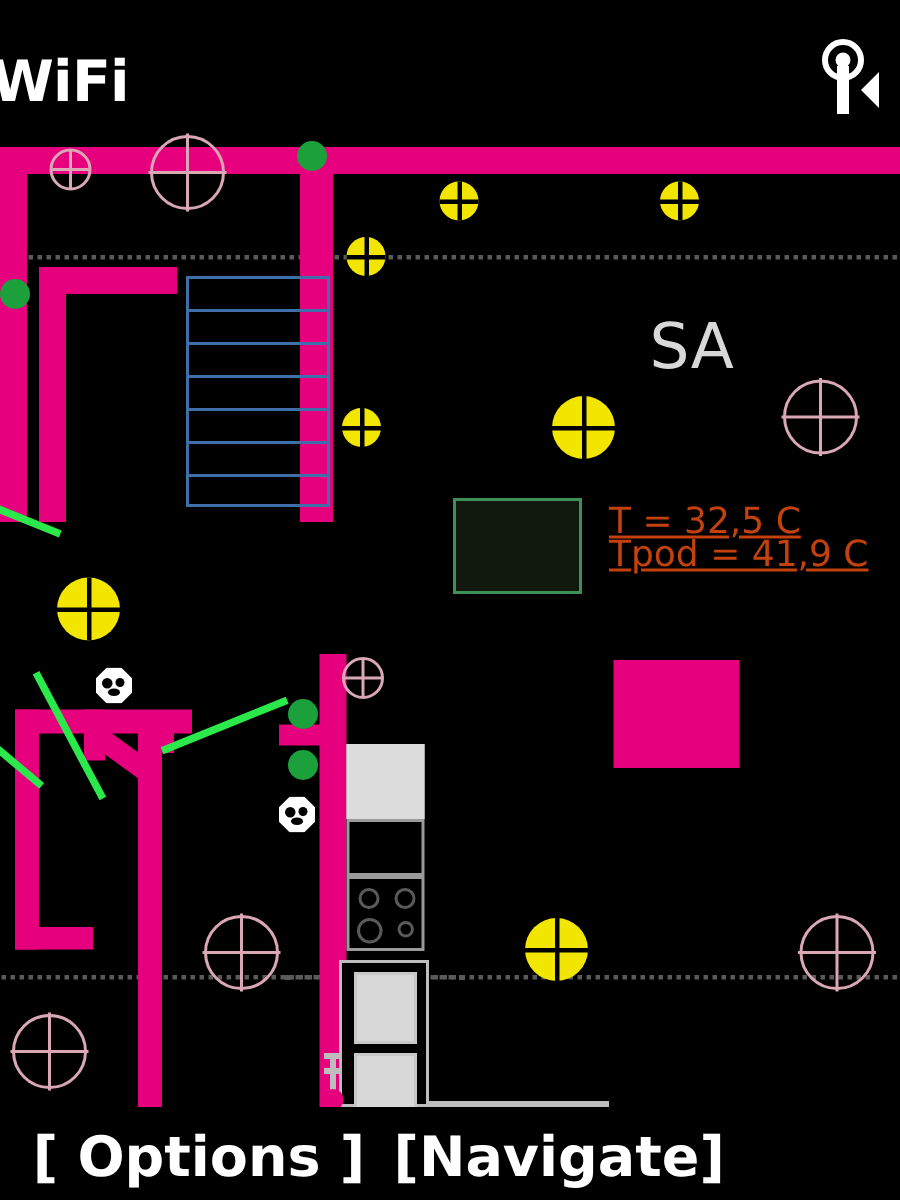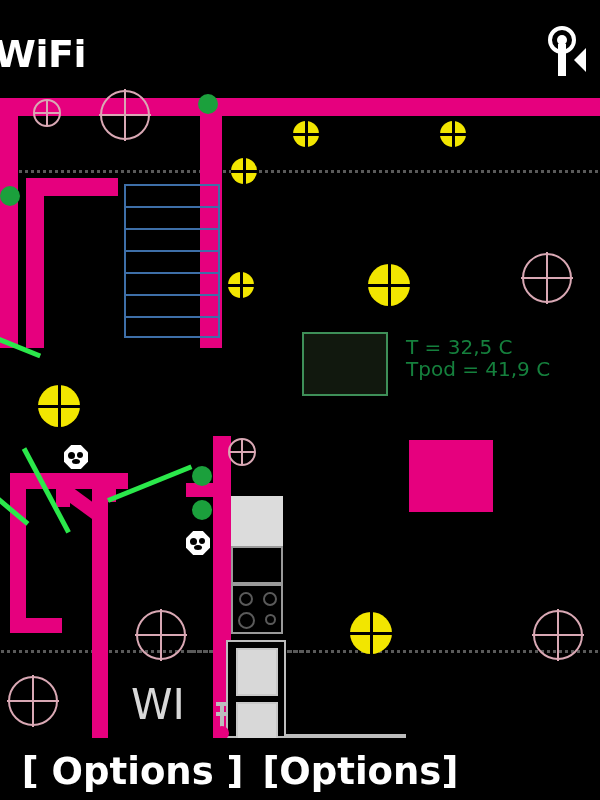--- a/index.html
+++ b/index.html
@@ -167,25 +167,26 @@
   }
   .octicon .o1, .octicon .o2, .octicon .o3 {
     position: absolute;
     background: #000000;
     border-radius: 50%;
   }
 
   
   #temp-block {
     position: absolute;
-    color: #15803d;
-    font-size: 20px;
+    color: #c2410c;
+    font-size: 24px;
     line-height: 22px;
     white-space: nowrap;
     font-family: "DejaVu Sans", sans-serif;
+    text-decoration: underline;
   }
 
   
   #green-rect {
     position: absolute;
     border: 2px solid #3E8F58;
     background: #11180E;
     box-sizing: border-box;
   }
 
@@ -347,25 +348,25 @@
     </div>
     <div class="appl-outline" style="left:226px; top:552px; width:60px; height:98px;"></div>
     <div class="appl-inner" style="left:236px; top:560px; width:42px; height:48px;"></div>
     <div class="appl-inner" style="left:236px; top:614px; width:42px; height:44px;"></div>
     <div class="pipe" style="left:216px; top:614px; width:12px; height:4px;"></div>
     <div class="pipe" style="left:216px; top:624px; width:12px; height:4px;"></div>
     <div class="pipe" style="left:220px; top:616px; width:4px; height:26px;"></div>
     <div class="gdot" style="left:215px; top:638px; width:14px; height:14px; background:#E6007E;"></div>
     <div class="pipe" style="left:286px; top:646px; width:120px; height:4px;"></div>
 
-    <div class="room-label" style="left:131px; top:592px; font-size:42px;">WI</div>
+    <div class="room-label" style="left:433px; top:118px; font-size:42px;">SA</div>
 
   </div>
 
   <div id="softkeys">
     <div class="softkey-row">
       <span class="sk">)</span>
       <span class="sk">[ Options ]</span>
-      <span class="sk">[Options]</span>
+      <span class="sk">[Navigate]</span>
     </div>
   </div>
 
 </div>
 
 </body></html>

